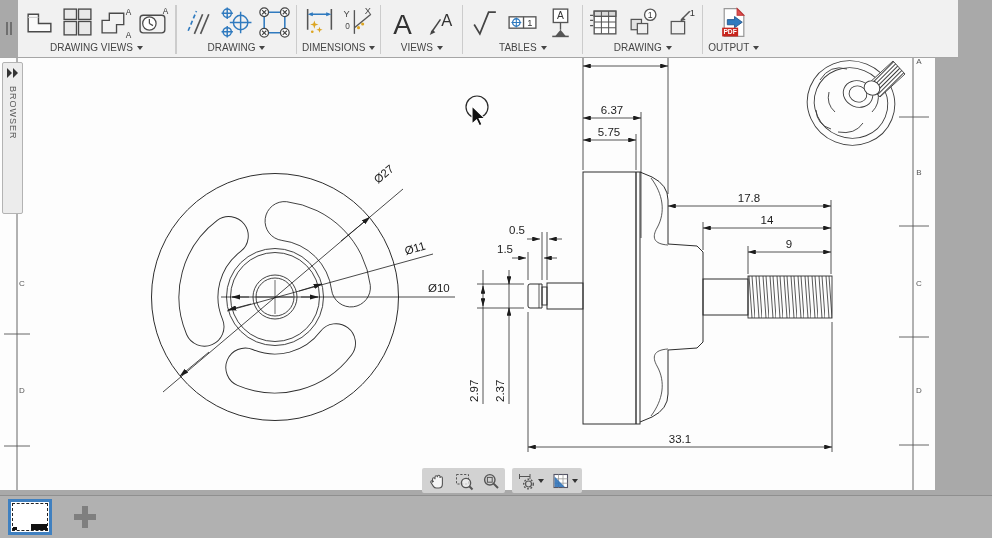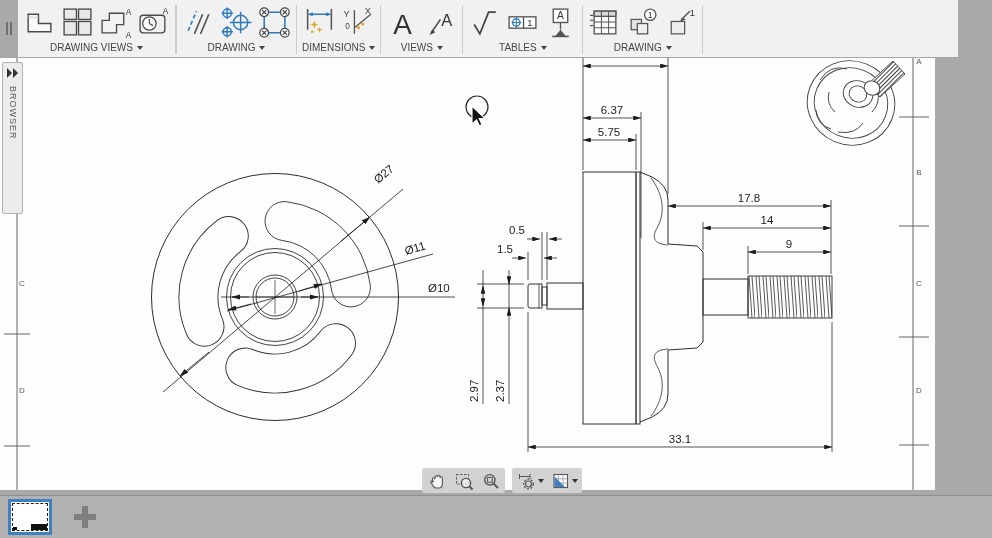--- a/index.html
+++ b/index.html
@@ -234,20 +234,35 @@
           <text x="27.5" y="10" font-size="9" fill="#333" text-anchor="middle">1</text>
         </svg>
       </div>
       <div class="grp-label">
         <span>DRAWING</span>
         <span class="caret"></span>
       </div>
     </div>
     <div class="sep"></div>
 
+    <div class="grp">
+      <div class="grp-icons">
+        <svg class="ric" viewBox="0 0 32 32">
+          <path d="M7,2.5 H19.5 L26,9 V29.5 H7 Z" fill="#fff" stroke="#999" stroke-width="1.2"></path>
+          <path d="M19.5,2.5 V9 H26 Z" fill="#e05050" stroke="#c03333" stroke-width="1"></path>
+          <polygon points="10,13.2 17,13.2 17,10.2 24.5,15.7 17,21.2 17,18.2 10,18.2" fill="#2f7abf" stroke="#1d4f86" stroke-width="0.8"></polygon>
+          <rect x="5" y="21" width="15.5" height="8.5" fill="#c7251d"></rect>
+          <text x="12.7" y="27.5" font-size="6.5" font-weight="bold" fill="#fff" text-anchor="middle">PDF</text>
+        </svg>
+      </div>
+      <div class="grp-label">
+        <span>OUTPUT</span>
+        <span class="caret"></span>
+      </div>
+    </div>
   </div>
 
   <div id="canvas">
 
     <svg id="sheet-svg" width="992" height="437" viewBox="0 58 992 437">
       <defs>
         <marker id="m-arrow" viewBox="0 0 10 6" refX="9.5" refY="3" markerWidth="11" markerHeight="6.6" orient="auto-start-reverse">
           <path d="M0,0 L10,3 L0,6 Z" fill="#1c1c1c"></path>
         </marker>
         <pattern id="thr" patternUnits="userSpaceOnUse" x="748" y="276" width="7" height="42">

